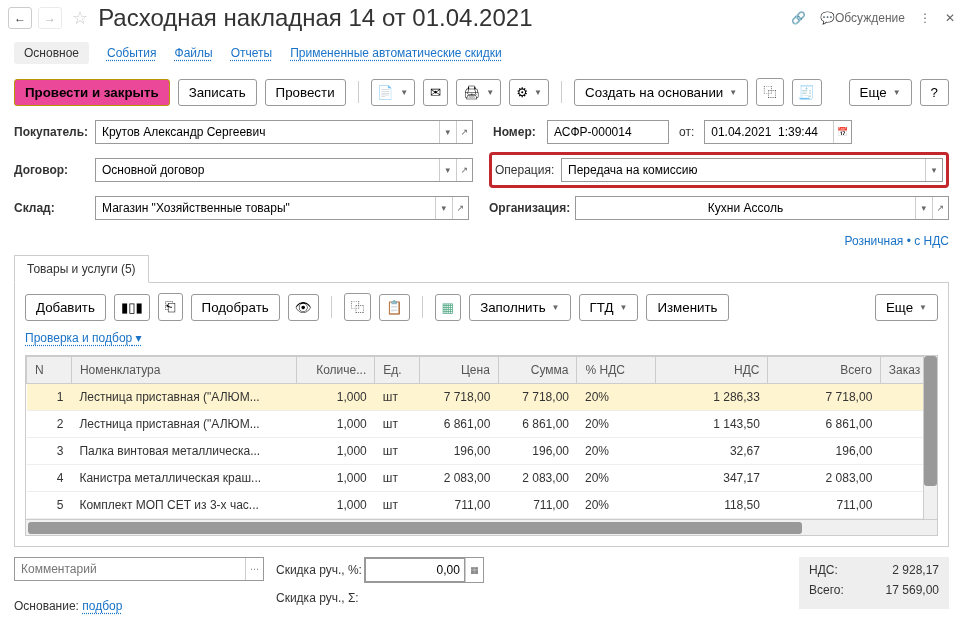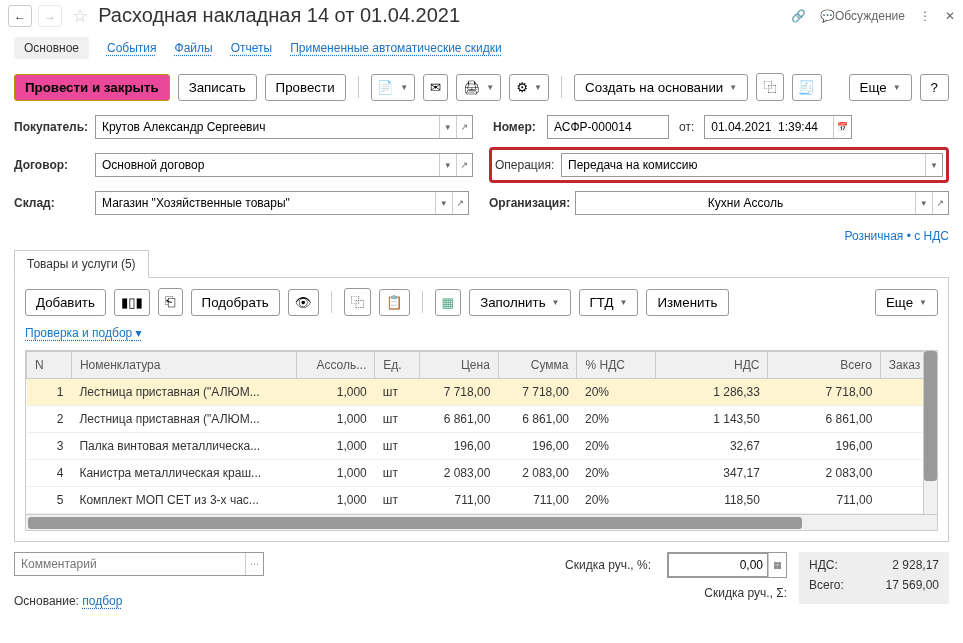--- a/index.html
+++ b/index.html
@@ -1,21 +1,21 @@
 <!DOCTYPE html>
 <html><head>
 <meta charset="utf-8">
 <style>
 * { box-sizing: border-box; margin: 0; padding: 0; }
 body { font-family: Arial, sans-serif; font-size: 12px; color: #333; background: #fff; width: 963px; height: 643px; overflow: hidden; }
 .titlebar { display: flex; align-items: center; padding: 4px 8px; gap: 6px; }
 .nav-btn { width: 24px; height: 22px; border: 1px solid #ccc; background: #fff; border-radius: 3px; display: flex; align-items: center; justify-content: center; cursor: pointer; }
 .nav-btn.disabled { opacity: .4; }
 .star { color: #ccc; font-size: 18px; margin: 0 4px; }
-.title { font-size: 20px; color: #333; flex: 1; }
+.title { font-size: 24px; color: #333; flex: 1; }
 .title-right { display: flex; align-items: center; gap: 14px; margin-left: auto; color: #666; }
 .icon-btn { cursor: pointer; display: inline-flex; align-items: center; justify-content: center; }
 .tabs-top { display: flex; gap: 18px; padding: 6px 14px 10px; align-items: center; }
 .tab-top { color: #1a73c7; cursor: pointer; text-decoration: underline; text-decoration-style: dotted; text-underline-offset: 3px; }
 .tab-top.active { color: #333; text-decoration: none; background: #f0f0f0; padding: 4px 10px; border-radius: 3px; }
 .toolbar { display: flex; align-items: center; padding: 4px 14px 10px; gap: 8px; }
 .btn { border: 1px solid #999; background: #fff; padding: 5px 10px; border-radius: 3px; cursor: pointer; display: inline-flex; align-items: center; gap: 4px; white-space: nowrap; }
 .btn.primary { background: #ec4899; border-color: #b89800; font-weight: bold; }
 .btn.icon-only { padding: 5px 6px; }
 .btn .caret { font-size: 8px; color: #666; margin-left: 2px; }
@@ -43,21 +43,21 @@
 .table tbody tr.selected { background: #fff4d0; }
 .table td.num { text-align: right; }
 .table th.num { text-align: right; }
 .vscroll { position: absolute; right: 0; top: 0; bottom: 16px; width: 14px; background: #f0f0f0; border-left: 1px solid #ccc; }
 .vscroll .thumb { position: absolute; top: 0; width: 100%; background: #999; border-radius: 3px; }
 .hscroll { height: 16px; background: #f0f0f0; border-top: 1px solid #ccc; position: relative; }
 .hscroll .thumb { position: absolute; left: 2px; height: 12px; top: 2px; background: #999; border-radius: 3px; }
 .footer { display: flex; align-items: flex-start; padding: 10px 14px; gap: 12px; }
 .comment-input { border: 1px solid #ccc; padding: 4px; width: 230px; color: #999; }
 .footer-mid { flex: 1; }
-.footer-mid .row { display: flex; align-items: center; justify-content: flex-end; gap: 16px; margin-bottom: 8px; }
+.footer-mid .row { display: flex; align-items: center; justify-content: flex-start; gap: 2px; margin-bottom: 8px; }
 .footer-mid input { border: 1px solid #999; padding: 4px; width: 100px; text-align: right; }
 .totals { background: #eee; padding: 6px 10px; min-width: 150px; }
 .totals .trow { display: flex; justify-content: space-between; margin-bottom: 6px; }
 </style>
 </head>
 <body>
 
 <div class="titlebar">
   <div class="nav-btn">←</div>
   <div class="nav-btn disabled">→</div>
@@ -211,21 +211,21 @@
       </button>
   </div>
   <span class="link"><span>Проверка и подбор</span> ▾</span>
 
   <div class="table-wrap" style="margin-top:10px">
     <table class="table">
       <thead>
           <tr>
         <th style="width:40px">N</th>
         <th style="width:200px">Номенклатура</th>
-        <th class="num" style="width:70px">Ассоль...</th>
+        <th class="num" style="width:70px">Количе...</th>
         <th style="width:40px">Ед.</th>
         <th class="num" style="width:70px">Цена</th>
         <th class="num" style="width:70px">Сумма</th>
         <th style="width:70px">% НДС</th>
         <th class="num" style="width:100px">НДС</th>
         <th class="num" style="width:100px">Всего</th>
         <th style="width:50px">Заказ</th>
       </tr>
         </thead>
       <tbody id="tbody">

